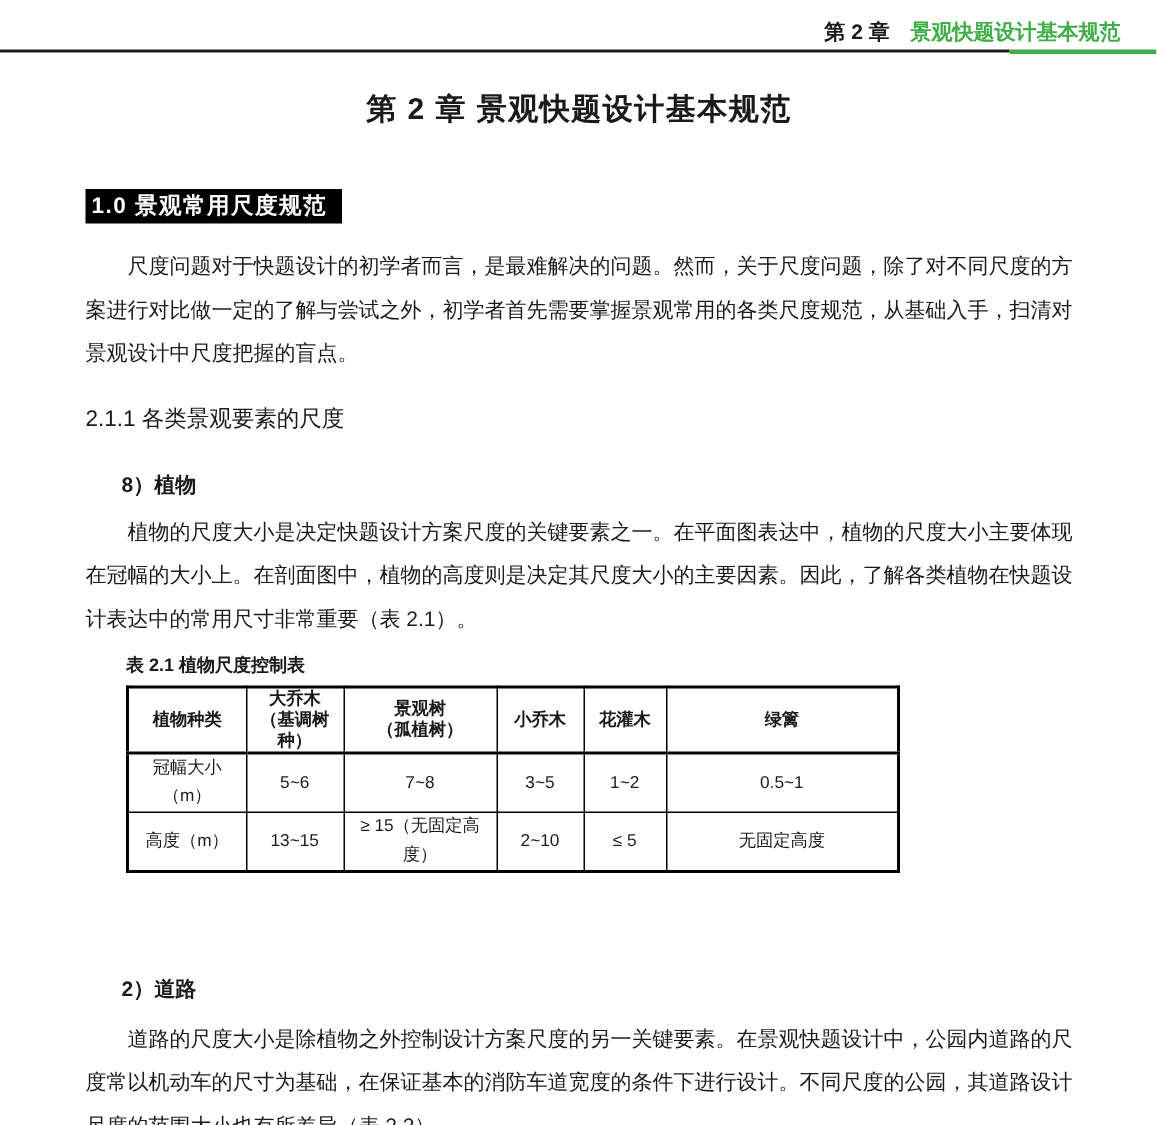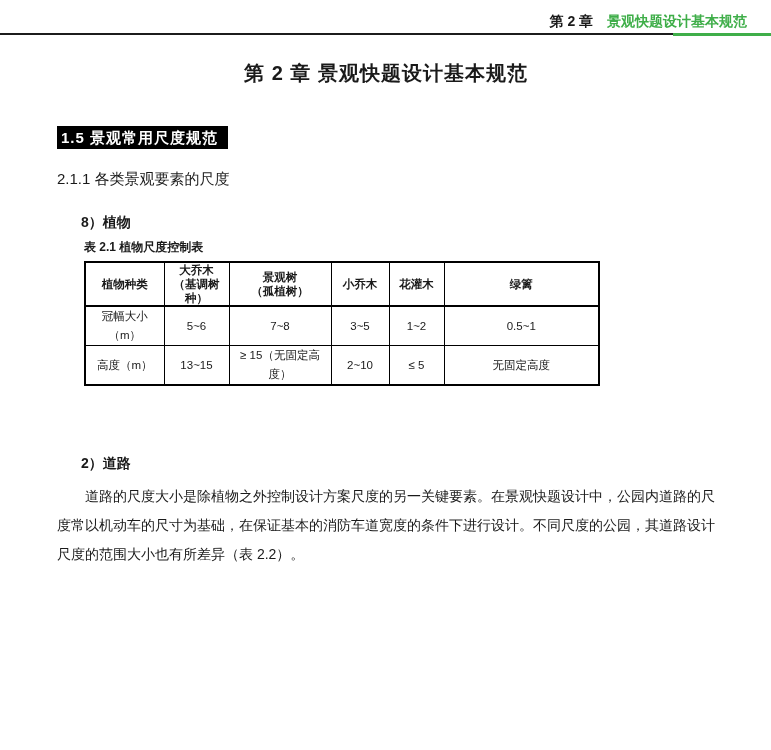--- a/index.html
+++ b/index.html
@@ -97,27 +97,29 @@
     <span class="hdr-title">景观快题设计基本规范</span>
   </div>
   <div class="hdr-rule">
     <div class="hdr-rule-dark"></div>
     <div class="hdr-rule-green"></div>
   </div>
 
   <h1 class="chapter-heading">第 2 章  景观快题设计基本规范</h1>
 
   <div class="section-heading-wrap">
-    <span class="section-heading">1.5 景观常用尺度规范</span>
+    <span class="section-heading">1.0 景观常用尺度规范</span>
   </div>
 
+  <p class="para">尺度问题对于快题设计的初学者而言，是最难解决的问题。然而，关于尺度问题，除了对不同尺度的方案进行对比做一定的了解与尝试之外，初学者首先需要掌握景观常用的各类尺度规范，从基础入手，扫清对景观设计中尺度把握的盲点。</p>
 
   <h2 class="subsection-heading">2.1.1 各类景观要素的尺度</h2>
 
   <h3 class="item-heading">8）植物</h3>
+  <p class="para para-plants">植物的尺度大小是决定快题设计方案尺度的关键要素之一。在平面图表达中，植物的尺度大小主要体现在冠幅的大小上。在剖面图中，植物的高度则是决定其尺度大小的主要因素。因此，了解各类植物在快题设计表达中的常用尺寸非常重要（表 2.1）。</p>
 
   <div class="table-wrap">
     <div class="table-caption">表 2.1 植物尺度控制表</div>
     <table class="plant-table">
       <colgroup>
         <col class="c1">
           <col class="c2">
           <col class="c3">
           <col class="c4">
           <col class="c5">

